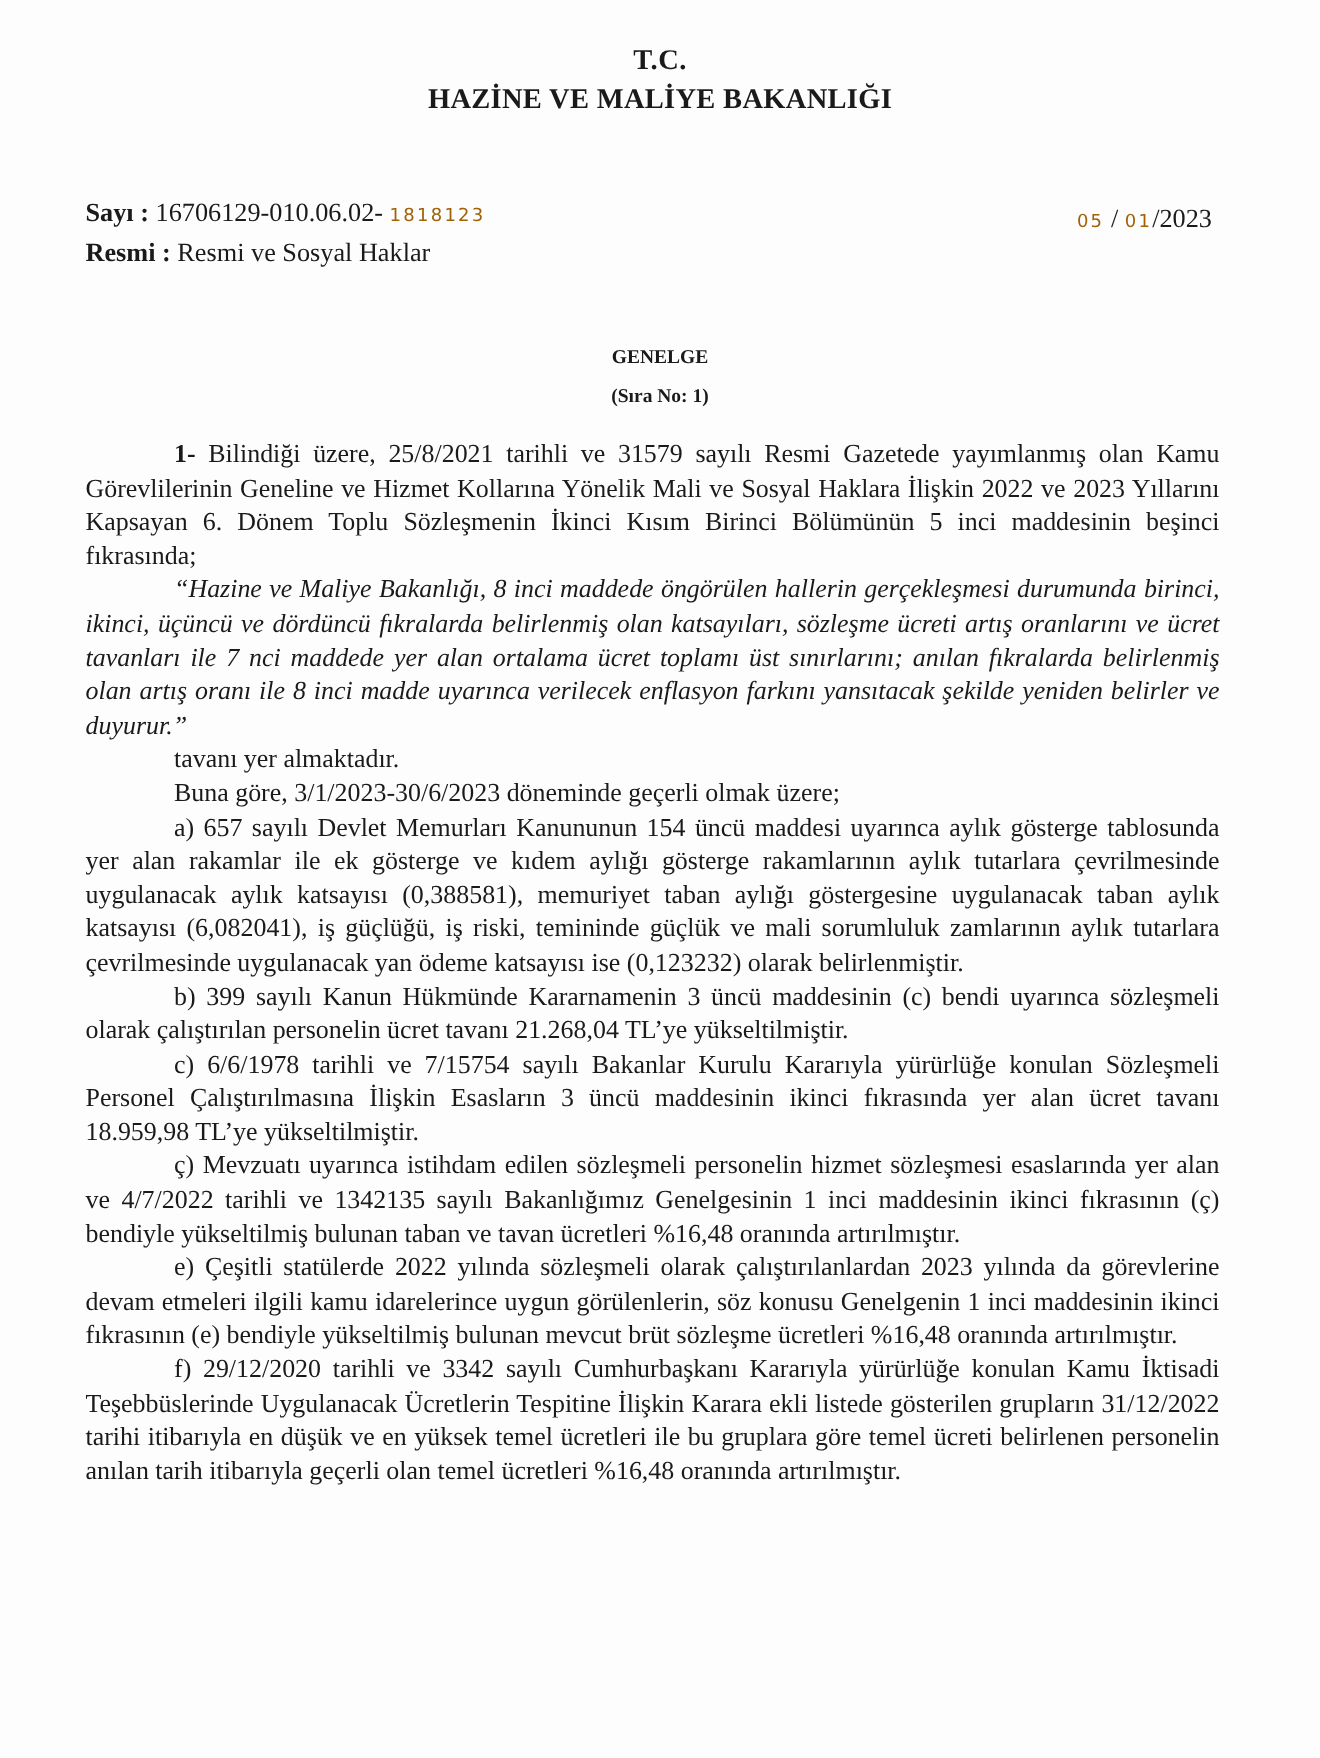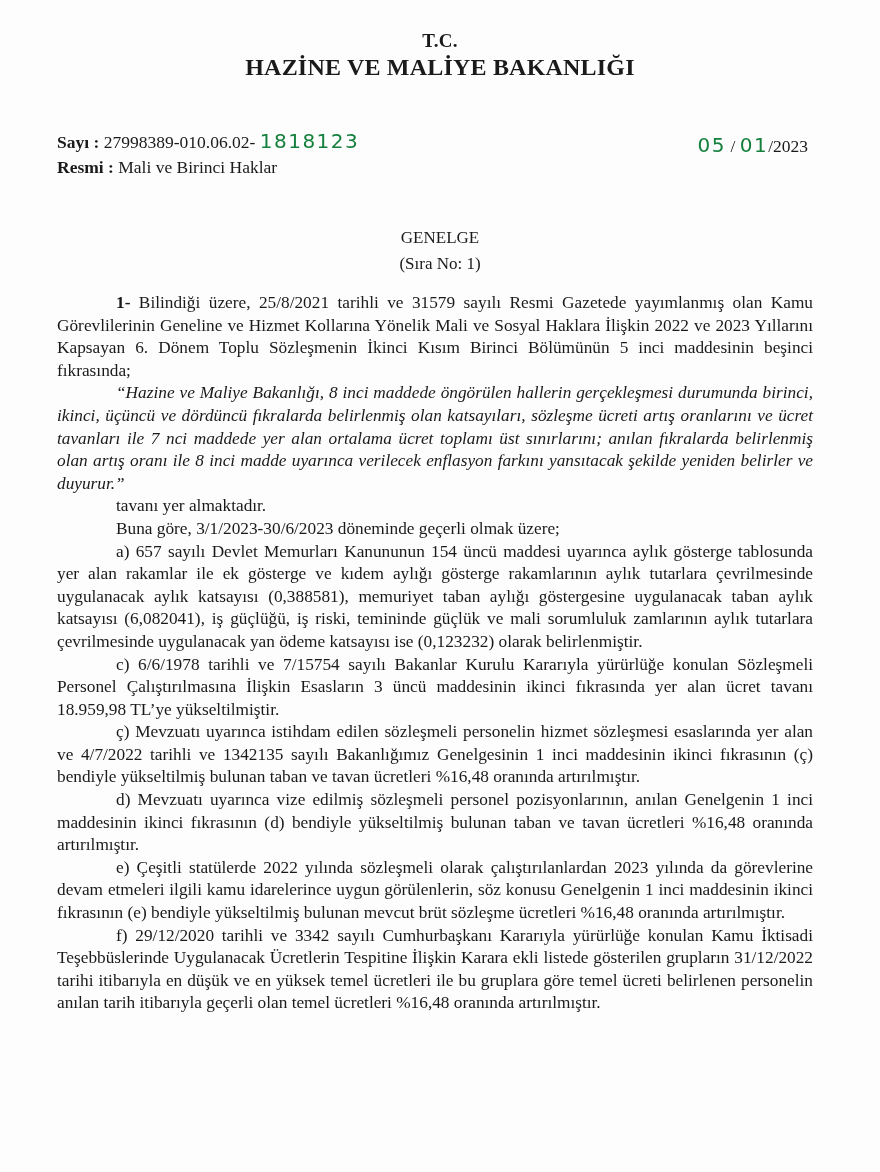--- a/index.html
+++ b/index.html
@@ -5,70 +5,70 @@
     html, body { margin: 0; padding: 0; }
     body {
       width: 880px; height: 1172px; overflow: hidden;
       background: #fdfdfd;
       color: #1a1a1a;
       font-family: "Liberation Serif", "DejaVu Serif", serif;
     }
     .page { position: relative; width: 880px; height: 847px; }
     .header { position: absolute; top: 28px; left: 0; width: 880px; text-align: center; }
     .header .l1 { font-weight: bold; font-size: 19px; line-height: 26px; letter-spacing: 0.3px; }
-    .header .l2 { font-weight: bold; font-size: 24px; line-height: 26px; letter-spacing: 0.2px; }
+    .header .l2 { font-weight: bold; font-size: 19px; line-height: 26px; letter-spacing: 0.2px; }
     .header .l3 { font-weight: bold; font-size: 17.5px; line-height: 24px; }
     .meta { position: absolute; left: 57px; top: 129px; font-size: 17.5px; line-height: 25px; }
     .meta b { font-weight: bold; }
-    .hand { color: #15803d; font-family: "DejaVu Sans", sans-serif; font-size: 20px; letter-spacing: 1.5px; }
+    .hand { color: #a16207; font-family: "DejaVu Sans", sans-serif; font-size: 12px; letter-spacing: 1.5px; }
     .date { position: absolute; right: 72px; top: 129px; font-size: 17.5px; line-height: 32px; }
-    .title { position: absolute; top: 225px; left: 0; width: 880px; text-align: center; font-weight: normal; font-size: 17px; line-height: 26px; }
+    .title { position: absolute; top: 225px; left: 0; width: 880px; text-align: center; font-weight: bold; font-size: 13px; line-height: 26px; }
     .body {
       position: absolute; left: 57px; top: 292px; width: 756px;
       font-size: 17.3px; line-height: 22.6px; text-align: justify;
     }
     .body p { margin: 0; text-indent: 59px; }
     .body p.italic { font-style: italic; }
     .body b { font-weight: bold; }
   </style>
 </head>
 <body>
 
 <div class="page">
 
   <div class="header">
     <div class="l1">T.C.</div>
     <div class="l2">HAZİNE VE MALİYE BAKANLIĞI</div>
   </div>
 
   <div class="meta">
     <div>
-      <b>Sayı</b><b> : </b><span>27998389-010.06.02-</span>
+      <b>Sayı</b><b> : </b><span>16706129-010.06.02-</span>
       <span class="hand">1818123</span>
     </div>
     <div>
-      <b>Resmi</b><b> : </b><span>Mali ve Birinci Haklar</span>
+      <b>Resmi</b><b> : </b><span>Resmi ve Sosyal Haklar</span>
     </div>
   </div>
 
   <div class="date">
     <span class="hand">05</span><span> / </span><span class="hand">01</span><span>/2023</span>
   </div>
 
   <div class="title">
     <div>GENELGE</div>
     <div>(Sıra No: 1)</div>
   </div>
 
   <div class="body">
     <p><b>1-</b><span> Bilindiği üzere, 25/8/2021 tarihli ve 31579 sayılı Resmi Gazetede yayımlanmış olan Kamu Görevlilerinin Geneline ve Hizmet Kollarına Yönelik Mali ve Sosyal Haklara İlişkin 2022 ve 2023 Yıllarını Kapsayan 6. Dönem Toplu Sözleşmenin İkinci Kısım Birinci Bölümünün 5 inci maddesinin beşinci fıkrasında;</span></p>
     <p class="italic">“Hazine ve Maliye Bakanlığı, 8 inci maddede öngörülen hallerin gerçekleşmesi durumunda birinci, ikinci, üçüncü ve dördüncü fıkralarda belirlenmiş olan katsayıları, sözleşme ücreti artış oranlarını ve ücret tavanları ile 7 nci maddede yer alan ortalama ücret toplamı üst sınırlarını; anılan fıkralarda belirlenmiş olan artış oranı ile 8 inci madde uyarınca verilecek enflasyon farkını yansıtacak şekilde yeniden belirler ve duyurur.”</p>
     <p>tavanı yer almaktadır.</p>
     <p>Buna göre, 3/1/2023-30/6/2023 döneminde geçerli olmak üzere;</p>
     <p><span>a)</span><span> 657 sayılı Devlet Memurları Kanununun 154 üncü maddesi uyarınca aylık gösterge tablosunda yer alan rakamlar ile ek gösterge ve kıdem aylığı gösterge rakamlarının aylık tutarlara çevrilmesinde uygulanacak aylık katsayısı (0,388581), memuriyet taban aylığı göstergesine uygulanacak taban aylık katsayısı (6,082041), iş güçlüğü, iş riski, temininde güçlük ve mali sorumluluk zamlarının aylık tutarlara çevrilmesinde uygulanacak yan ödeme katsayısı ise (0,123232) olarak belirlenmiştir.</span></p>
+    <p><span>b)</span><span> 399 sayılı Kanun Hükmünde Kararnamenin 3 üncü maddesinin (c) bendi uyarınca sözleşmeli olarak çalıştırılan personelin ücret tavanı 21.268,04 TL’ye yükseltilmiştir.</span></p>
     <p><span>c)</span><span> 6/6/1978 tarihli ve 7/15754 sayılı Bakanlar Kurulu Kararıyla yürürlüğe konulan Sözleşmeli Personel Çalıştırılmasına İlişkin Esasların 3 üncü maddesinin ikinci fıkrasında yer alan ücret tavanı 18.959,98 TL’ye yükseltilmiştir.</span></p>
     <p><span>ç)</span><span> Mevzuatı uyarınca istihdam edilen sözleşmeli personelin hizmet sözleşmesi esaslarında yer alan ve 4/7/2022 tarihli ve 1342135 sayılı Bakanlığımız Genelgesinin 1 inci maddesinin ikinci fıkrasının (ç) bendiyle yükseltilmiş bulunan taban ve tavan ücretleri %16,48 oranında artırılmıştır.</span></p>
-    <p><span>d)</span><span> Mevzuatı uyarınca vize edilmiş sözleşmeli personel pozisyonlarının, anılan Genelgenin 1 inci maddesinin ikinci fıkrasının (d) bendiyle yükseltilmiş bulunan taban ve tavan ücretleri %16,48 oranında artırılmıştır.</span></p>
     <p><span>e)</span><span> Çeşitli statülerde 2022 yılında sözleşmeli olarak çalıştırılanlardan 2023 yılında da görevlerine devam etmeleri ilgili kamu idarelerince uygun görülenlerin, söz konusu Genelgenin 1 inci maddesinin ikinci fıkrasının (e) bendiyle yükseltilmiş bulunan mevcut brüt sözleşme ücretleri %16,48 oranında artırılmıştır.</span></p>
     <p><span>f)</span><span> 29/12/2020 tarihli ve 3342 sayılı Cumhurbaşkanı Kararıyla yürürlüğe konulan Kamu İktisadi Teşebbüslerinde Uygulanacak Ücretlerin Tespitine İlişkin Karara ekli listede gösterilen grupların 31/12/2022 tarihi itibarıyla en düşük ve en yüksek temel ücretleri ile bu gruplara göre temel ücreti belirlenen personelin anılan tarih itibarıyla geçerli olan temel ücretleri %16,48 oranında artırılmıştır.</span></p>
   </div>
 
 </div>
 
 </body></html>

